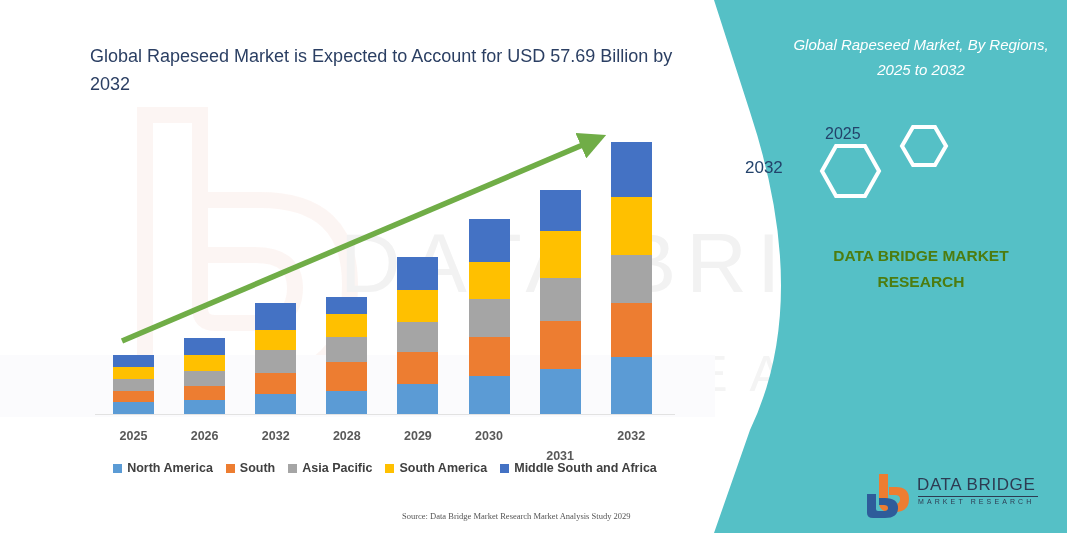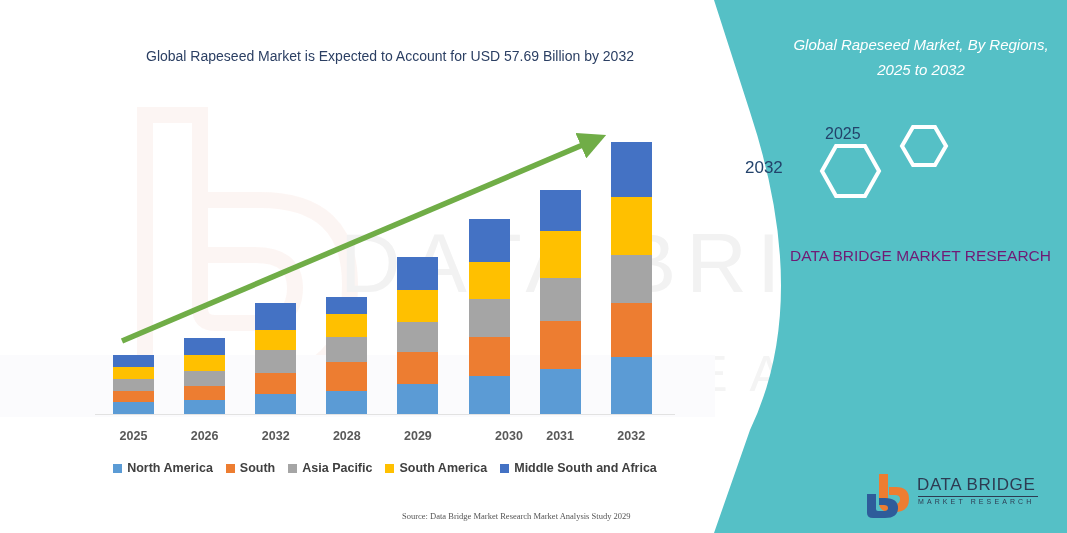--- a/index.html
+++ b/index.html
@@ -30,21 +30,21 @@
     font-family:"Liberation Sans", sans-serif;font-weight:400;white-space:nowrap;
   }
   .wm-band{
     position:absolute;left:0;top:355px;width:715px;height:62px;
     background:#fbfbfd;pointer-events:none;
   }
 
   
   .chart-title{
     position:absolute;left:90px;top:42px;width:600px;
-    text-align:center;font-size:14px;line-height:28px;
+    text-align:left;font-size:18px;line-height:28px;
     color:#2b3f63;font-family:"Liberation Sans", sans-serif;
   }
 
   .plot{position:absolute;left:0;top:0;width:715px;height:533px;}
 
   .axis-line{
     position:absolute;left:95px;top:414px;width:580px;height:1px;background:#e2e2e2;
   }
 
   .bar{
@@ -85,22 +85,22 @@
     text-align:center;color:#ffffff;font-size:15px;line-height:25px;font-style:italic;
   }
   .hex-label{
     position:absolute;color:#23436b;font-weight:400;
     font-family:"Liberation Sans", sans-serif;
   }
   .hex-2032{left:55px;top:158px;font-size:17px;}
   .hex-2025{left:135px;top:125px;font-size:16px;}
 
   .panel-brand{
-    position:absolute;left:100px;top:243px;width:262px;
-    color:#701a75;font-size:15.5px;line-height:26px;
+    position:absolute;left:100px;top:243px;width:262px;text-align:center;
+    color:#4d7c0f;font-size:15.5px;line-height:26px;font-weight:bold;
   }
 
   .logo{position:absolute;left:865px;top:470px;width:185px;height:48px;}
   .logo-txt1{
     position:absolute;left:52px;top:5px;color:#2d3b52;font-size:17px;
     letter-spacing:.6px;font-family:"Liberation Sans", sans-serif;
   }
   .logo-rule{position:absolute;left:53px;top:26px;width:120px;height:1px;background:#2d3b52;}
   .logo-txt2{
     position:absolute;left:53px;top:28px;color:#2d3b52;font-size:7px;
@@ -192,22 +192,22 @@
           <div class="seg" style="background: rgb(255, 192, 0); flex: 58 0 0px;"></div>
           <div class="seg" style="background: rgb(68, 114, 196); flex: 55 0 0px;"></div>
         </div>
       </div>
     <div id="xlabels">
         <div class="xlab" style="left: 98.5px;">2025</div>
         <div class="xlab" style="left: 169.6px;">2026</div>
         <div class="xlab" style="left: 240.7px;">2032</div>
         <div class="xlab" style="left: 311.8px;">2028</div>
         <div class="xlab" style="left: 382.9px;">2029</div>
-        <div class="xlab" style="left: 474px;">2030</div>
-        <div class="xlab" style="left: 525.1px;">2031</div>
+        <div class="xlab" style="left: 454px;">2030</div>
+        <div class="xlab" style="left: 525.1px; margin-top: 20px;">2031</div>
         <div class="xlab" style="left: 596.2px;">2032</div>
       </div>
   </div>
 
   <div class="legend" id="legend">
       <div class="leg-item">
         <span class="leg-sw" style="background: rgb(91, 155, 213);"></span>
         <span class="leg-tx">North America</span>
       </div>
       <div class="leg-item">

